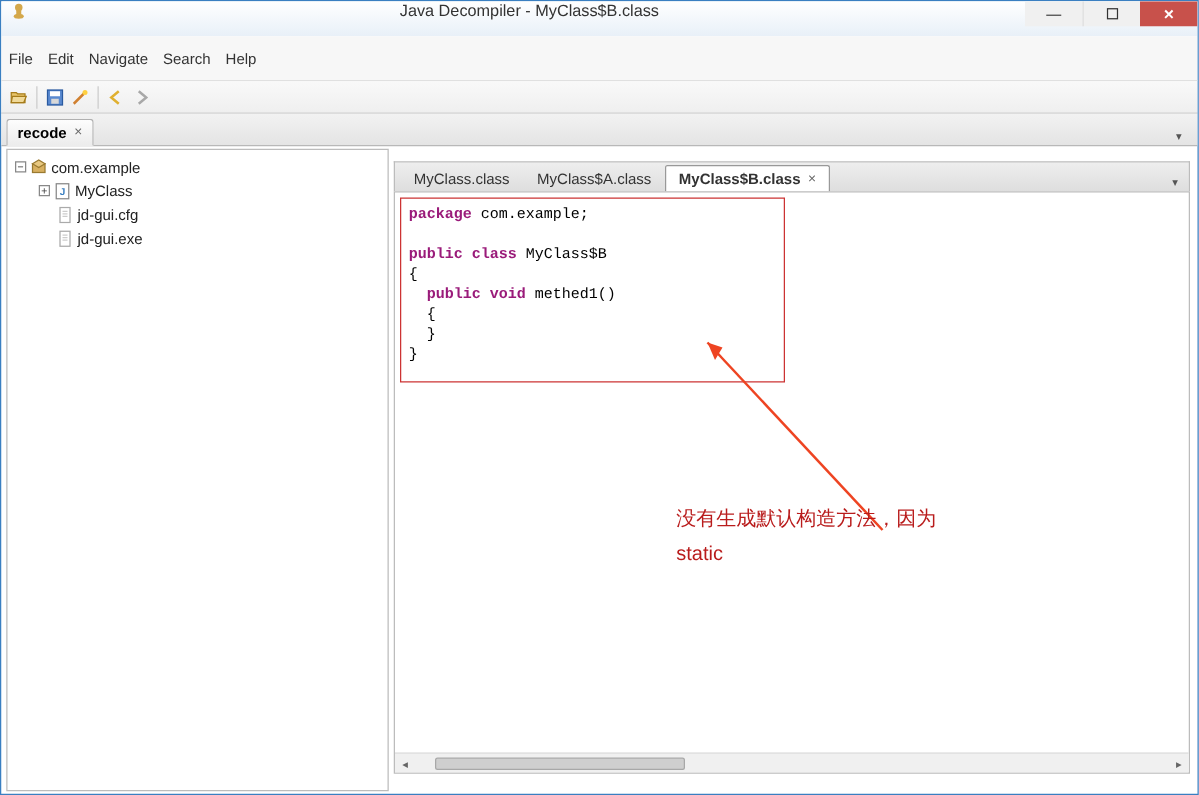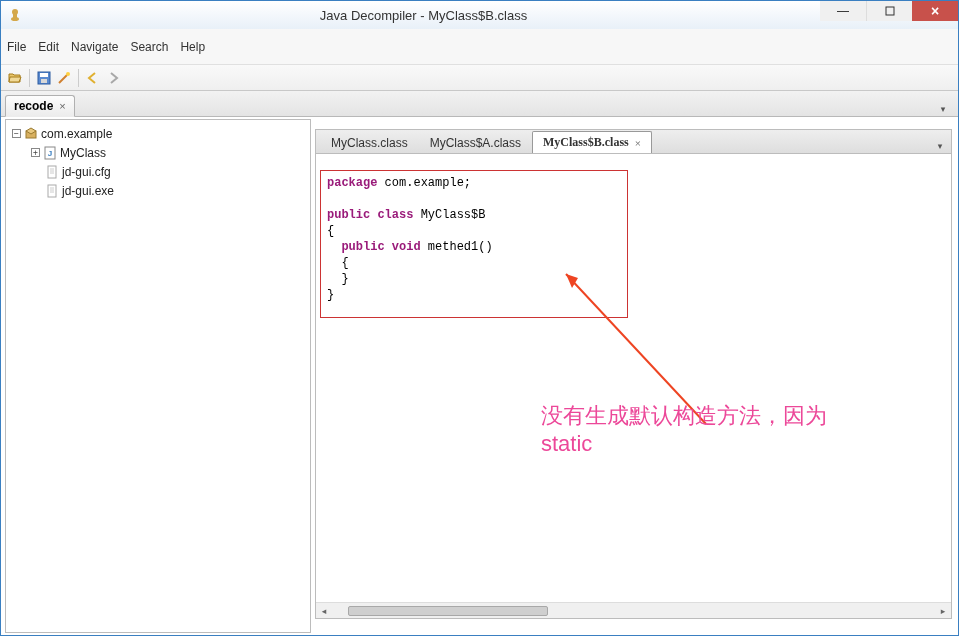--- a/index.html
+++ b/index.html
@@ -1,17 +1,17 @@
 <!DOCTYPE html>
 <html><head>
 <meta charset="utf-8">
 <style>
 * { margin: 0; padding: 0; box-sizing: border-box; }
 body { font-family: "Segoe UI", Tahoma, sans-serif; font-size: 12px; width: 959px; height: 636px; background: #fff; overflow: hidden; display: flex; flex-direction: column; border: 1px solid #3a7fc1; }
-.titlebar { height: 28px; background: linear-gradient(#fff, #e8f0f8); display: flex; align-items: center; padding: 0 0 0 6px; color: #222; gap: 24px; }
+.titlebar { height: 28px; background: linear-gradient(#fff, #e8f0f8); display: flex; padding: 0 0 0 6px; color: #222; gap: 24px; }
 .titlebar-icon { width: 16px; height: 16px; margin-right: 4px; }
 .titlebar-title { flex: 1; text-align: center; font-size: 13px; color: #333; }
 .win-controls { display: flex; height: 20px; align-self: flex-start; }
 .win-btn { width: 46px; height: 20px; display: flex; align-items: center; justify-content: center; font-size: 12px; }
 .win-btn.min { background: #f0f0f0; }
 .win-btn.max { background: #f0f0f0; border-left: 1px solid #ddd; }
 .win-btn.close { background: #c8514b; color: #fff; font-size: 14px; font-weight: bold; }
 .menubar { height: 36px; background: #f7f7f7; display: flex; align-items: center; padding: 0 6px; gap: 12px; border-bottom: 1px solid #e0e0e0; font-size: 12px; color: #333; }
 .menubar span { cursor: default; }
 .toolbar { height: 26px; background: linear-gradient(#f9f9f9, #efefef); border-bottom: 1px solid #c8c8c8; display: flex; align-items: center; padding: 0 6px; gap: 4px; }
@@ -27,29 +27,29 @@
 .tree { padding: 4px 6px; font-size: 12px; color: #222; }
 .tree-row { display: flex; align-items: center; height: 19px; gap: 3px; }
 .tree-indent { display: inline-block; }
 .exp { width: 9px; height: 9px; border: 1px solid #888; display: inline-flex; align-items: center; justify-content: center; font-size: 8px; line-height: 1; color: #444; background: #fff; font-family: monospace; }
 .exp-spacer { width: 11px; display: inline-block; }
 .pkg-icon { width: 14px; height: 14px; }
 .file-icon { width: 14px; height: 14px; }
 .right-pane { flex: 1; display: flex; flex-direction: column; margin: 2px 6px 16px 4px; }
 .inner-tabbar { height: 24px; display: flex; align-items: flex-end; background: linear-gradient(#eeeeee, #dedede); border: 1px solid #bcbcbc; padding: 0 4px; border-bottom: none; }
 .inner-tab { padding: 3px 10px; font-size: 12px; border: 1px solid transparent; border-bottom: none; display: flex; align-items: center; gap: 6px; color: #333; }
-.inner-tab.active { background: #fff; border: 1px solid #999; border-bottom: 1px solid #fff; margin-bottom: -1px; font-weight: bold; border-radius: 2px 2px 0 0; font-family: Liberation Serif, serif; }
+.inner-tab.active { background: #fff; border: 1px solid #999; border-bottom: 1px solid #fff; margin-bottom: -1px; font-weight: bold; border-radius: 2px 2px 0 0; }
 .inner-tab .x { font-size: 11px; color: #666; font-weight: normal; }
 .inner-spacer { flex: 1; }
 .inner-chev { width: 14px; height: 14px; color: #555; display: flex; align-items: center; justify-content: center; font-size: 9px; }
 .editor { flex: 1; background: #fff; border: 1px solid #bcbcbc; position: relative; overflow: hidden; }
-.code-box { position: absolute; left: 4px; top: 16px; width: 308px; height: 148px; border: 1px solid #cc3333; padding: 4px 6px; font-family: "Courier New", monospace; font-size: 12px; line-height: 16px; white-space: pre; }
+.code-box { position: absolute; left: 4px; top: 4px; width: 308px; height: 148px; border: 1px solid #cc3333; padding: 4px 6px; font-family: "Courier New", monospace; font-size: 12px; line-height: 16px; white-space: pre; }
 .kw { color: #9a1b7a; font-weight: bold; }
 .arrow { position: absolute; }
-.annotation { position: absolute; left: 225px; top: 248px; font-size: 22px; color: #ec4899; line-height: 28px; }
+.annotation { position: absolute; left: 225px; top: 248px; font-size: 16px; color: #b91c1c; line-height: 28px; }
 .scrollbar-h { position: absolute; bottom: 0; left: 0; right: 0; height: 16px; background: #f0f0f0; border-top: 1px solid #ddd; display: flex; align-items: center; }
 .scrollbar-h .thumb { height: 10px; background: #cfcfcf; border: 1px solid #a8a8a8; border-radius: 2px; margin-left: 16px; width: 200px; }
 .scrollbar-h .arrow-btn { width: 16px; height: 16px; display: flex; align-items: center; justify-content: center; font-size: 9px; color: #666; }
 svg { display: block; }
 </style>
 </head>
 <body>
 
 <div class="titlebar">
   <span class="titlebar-icon">

